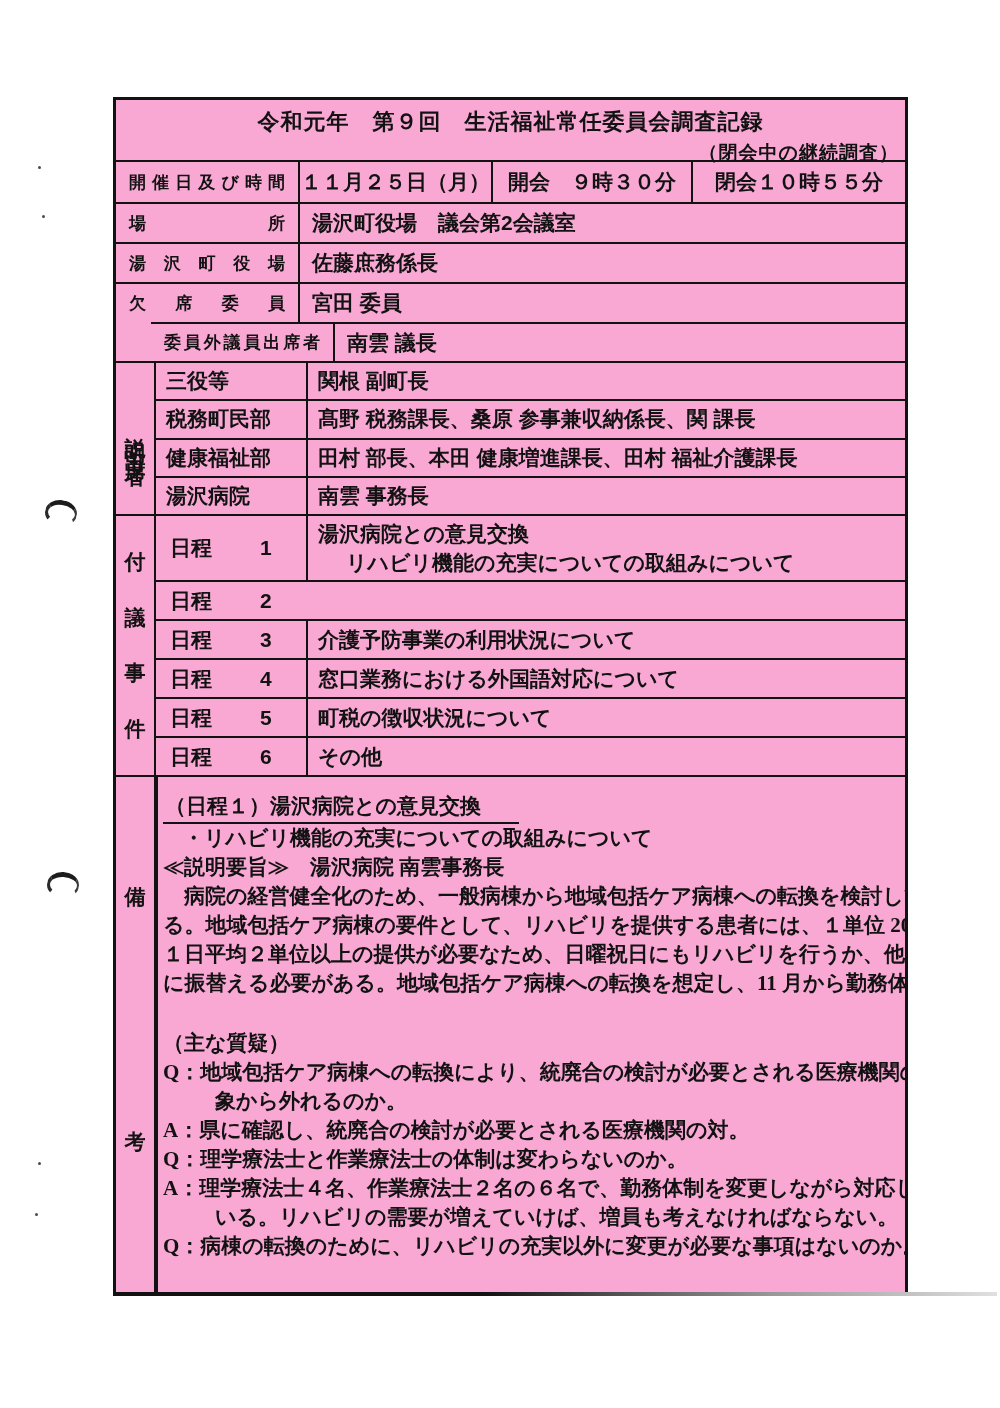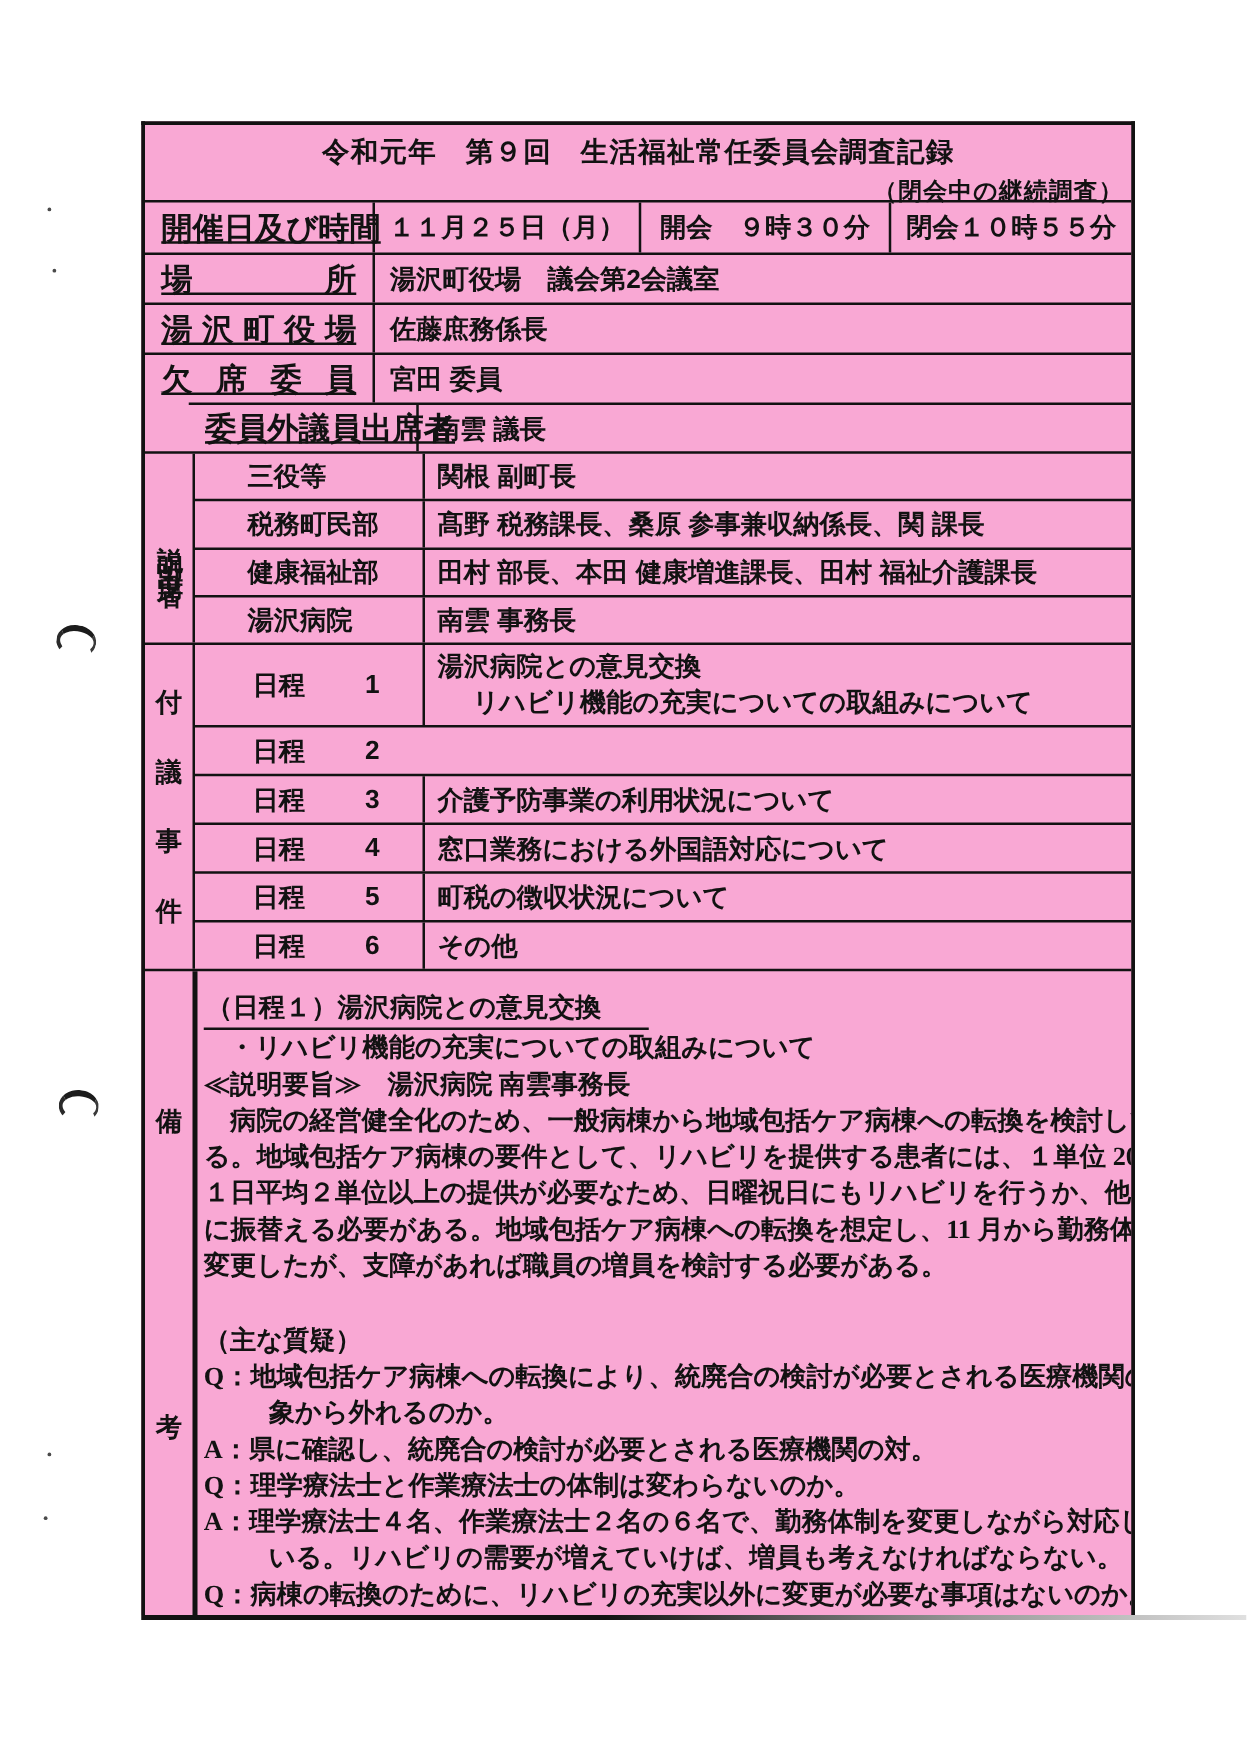--- a/index.html
+++ b/index.html
@@ -52,34 +52,33 @@
   .subtitle{ text-align: right;  font-size: 19px; font-weight: 600; margin-top: 3px; letter-spacing: 1px; }
 
   .row { display: flex; border-top: 2px solid #121212; }
   .r-schedule { height: 42px; }
   .r-place, .r-staff, .r-absent { height: 40px; }
   .r-nonmember { height: 39px; margin-left: 35px; }
 
   .label {
     width: 182px; flex: none;
     padding: 0 13px;
-    font-size: 25px; font-weight: 700;
+    font-size: 17px; font-weight: 700;
     display: block;
     text-align: justify; text-align-last: justify;
     white-space: nowrap;
     align-self: center;
-    text-decoration: underline;
   }
   .cellv {
     border-left: 2px solid #121212;
     display: flex; align-items: center;
     font-size: 21px; font-weight: 600;
     white-space: nowrap;
   }
-  .c-date  { width: 213px; justify-content: center; }
+  .c-date  { width: 193px; justify-content: center; }
   .c-open  { width: 200px; justify-content: center; }
   .c-close { flex: 1; justify-content: center; }
   .c-wide  { flex: 1; padding: 0 12px; }
 
   .group { display: flex; border-top: 2px solid #121212; }
   .g-presenters { height: 153px; }
   .g-agenda     { height: 261px; }
   .g-remarks    { flex: 1; }
 
   .vcell {
@@ -105,21 +104,20 @@
   .grow  { display: flex; flex: 1; }
   .grow + .grow { border-top: 2px solid #121212; }
   .grow-tall { flex: none; height: 64px; }
 
   .dept {
     width: 150px; flex: none;
     padding: 0 10px;
     display: flex; align-items: center;
     font-size: 21px; font-weight: 700;
     white-space: nowrap;
-    margin-left: 32px;
   }
   .agno { justify-content: space-between; padding: 0 52px 0 14px; gap: 48px; }
   .names {
     flex: 1;
     border-left: 2px solid #121212;
     display: flex; align-items: center;
     padding: 0 10px;
     font-size: 21px; font-weight: 600;
     white-space: nowrap;
   }
@@ -282,21 +280,20 @@
       </div>
     </div>
     <div class="rcontent">
       <div class="rline rheading"><span>（日程１）湯沢病院との意見交換</span></div>
       <div class="rline rbullet">・リハビリ機能の充実についての取組みについて</div>
       <div class="rline">≪説明要旨≫　湯沢病院 南雲事務長</div>
       <div class="rline">　病院の経営健全化のため、一般病棟から地域包括ケア病棟への転換を検討してい</div>
       <div class="rline">る。地域包括ケア病棟の要件として、リハビリを提供する患者には、１単位 20 分</div>
       <div class="rline">１日平均２単位以上の提供が必要なため、日曜祝日にもリハビリを行うか、他の日</div>
       <div class="rline">に振替える必要がある。地域包括ケア病棟への転換を想定し、11 月から勤務体制を</div>
-      <div class="rline">変更したが、支障があれば職員の増員を検討する必要がある。</div>
       <div class="rline rqahead">（主な質疑）</div>
       <div class="rline">Q：地域包括ケア病棟への転換により、統廃合の検討が必要とされる医療機関の対</div>
       <div class="rline rcont">象から外れるのか。</div>
       <div class="rline">A：県に確認し、統廃合の検討が必要とされる医療機関の対。</div>
       <div class="rline">Q：理学療法士と作業療法士の体制は変わらないのか。</div>
       <div class="rline">A：理学療法士４名、作業療法士２名の６名で、勤務体制を変更しながら対応して</div>
       <div class="rline rcont">いる。リハビリの需要が増えていけば、増員も考えなければならない。</div>
       <div class="rline">Q：病棟の転換のために、リハビリの充実以外に変更が必要な事項はないのか。</div>
     </div>
   </div>

